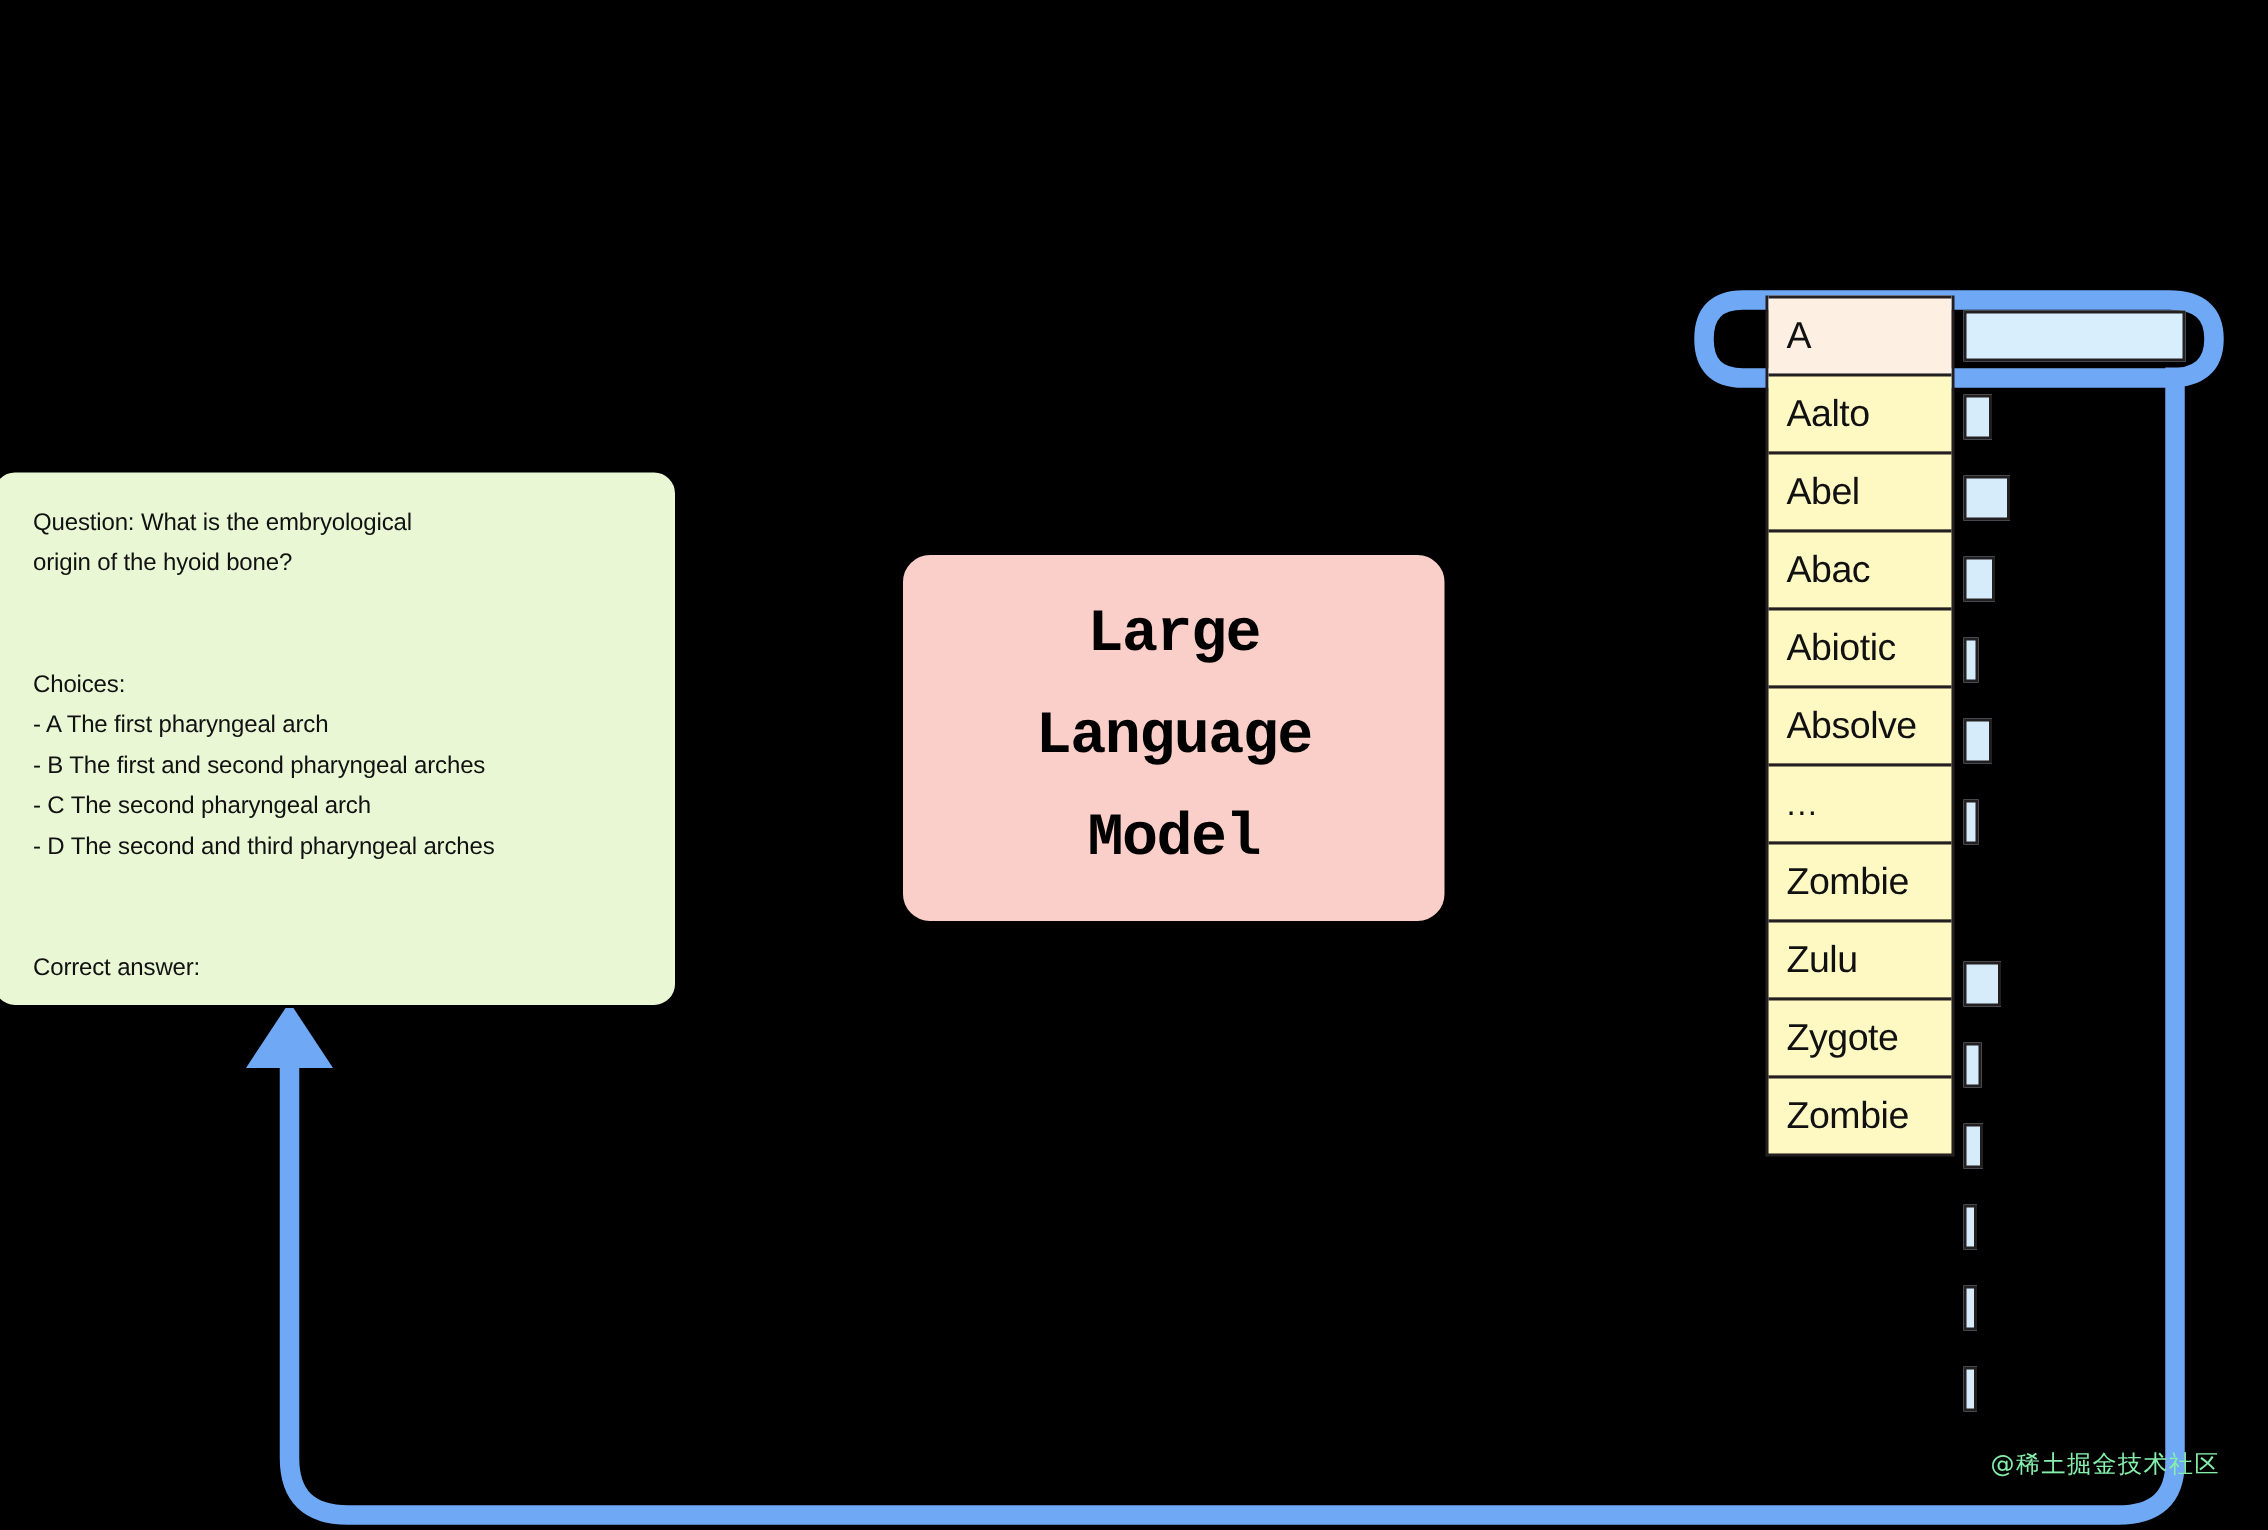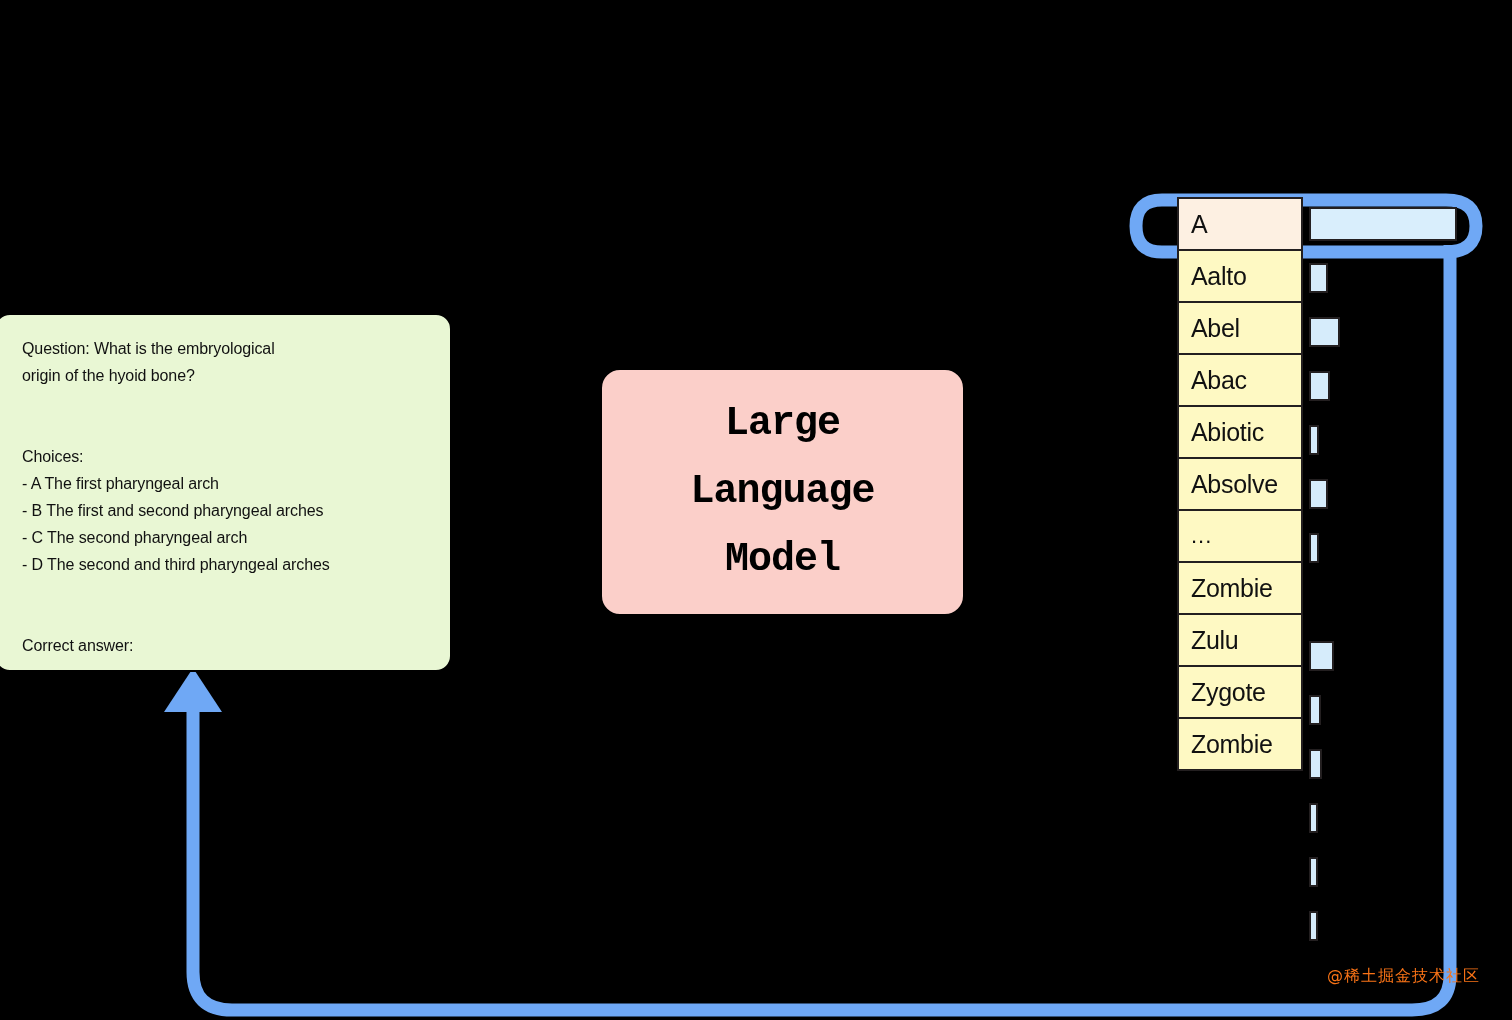--- a/index.html
+++ b/index.html
@@ -139,21 +139,21 @@
     height: 1020px;
     pointer-events: none;
   }
 
   
   #watermark {
     position: absolute;
     left: 1327px;
     top: 966px;
     font-size: 16px;
-    color: #f97316;
+    color: #86efac;
     letter-spacing: 1px;
     font-family: "DejaVu Sans", sans-serif;
     white-space: nowrap;
   }
 </style>
 </head>
 <body>
 
 <div id="canvas">
 

